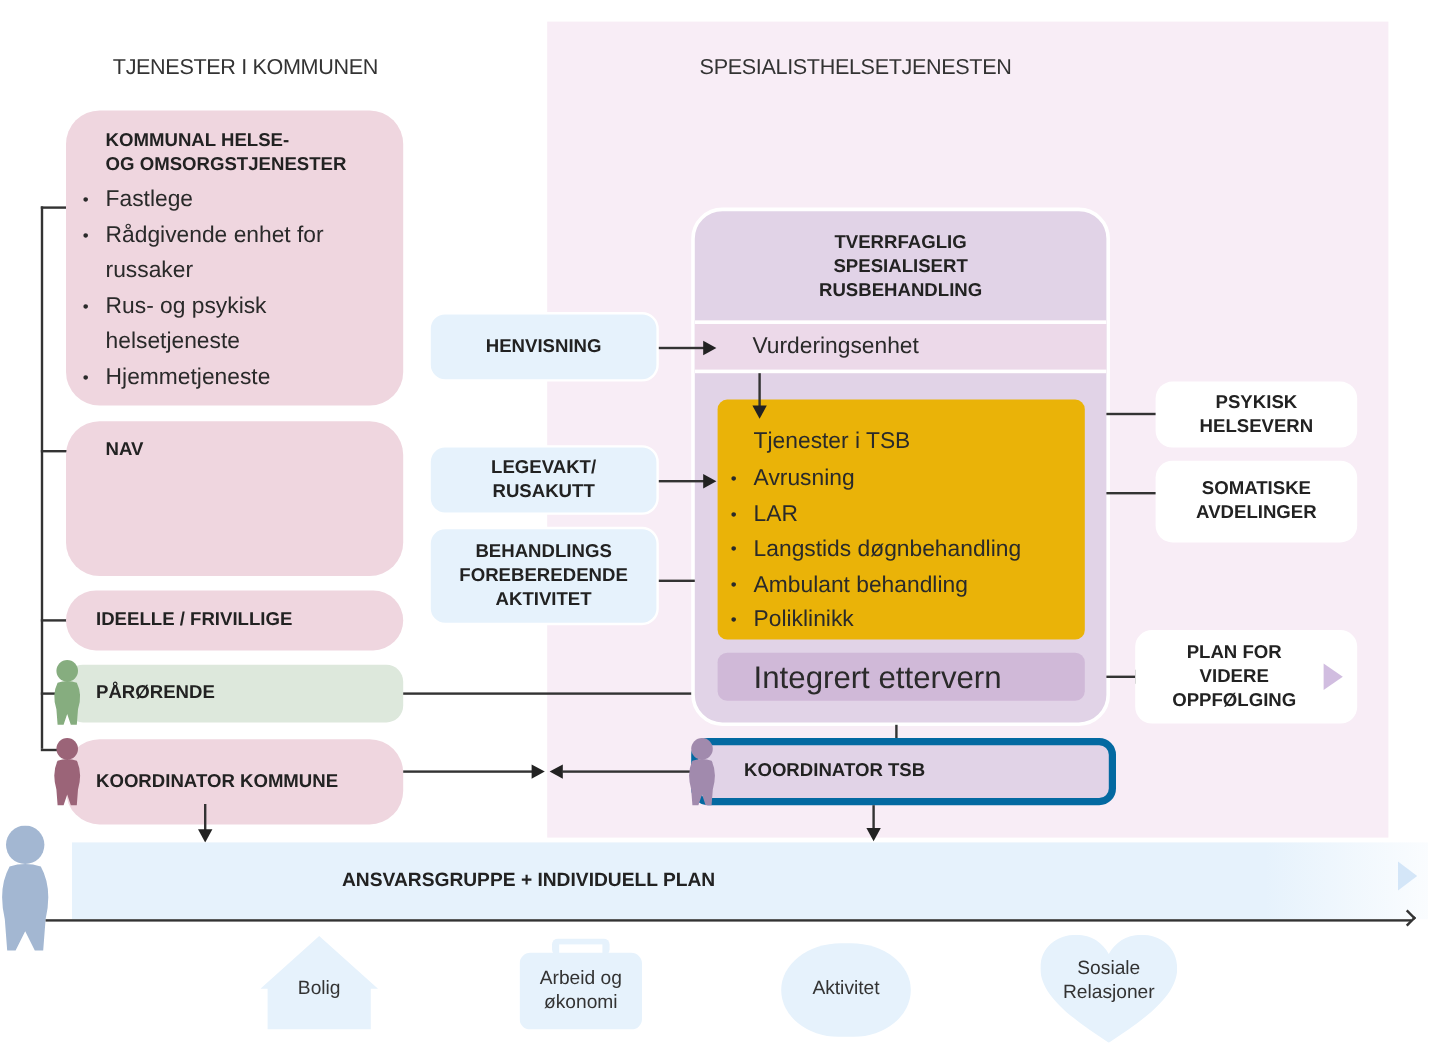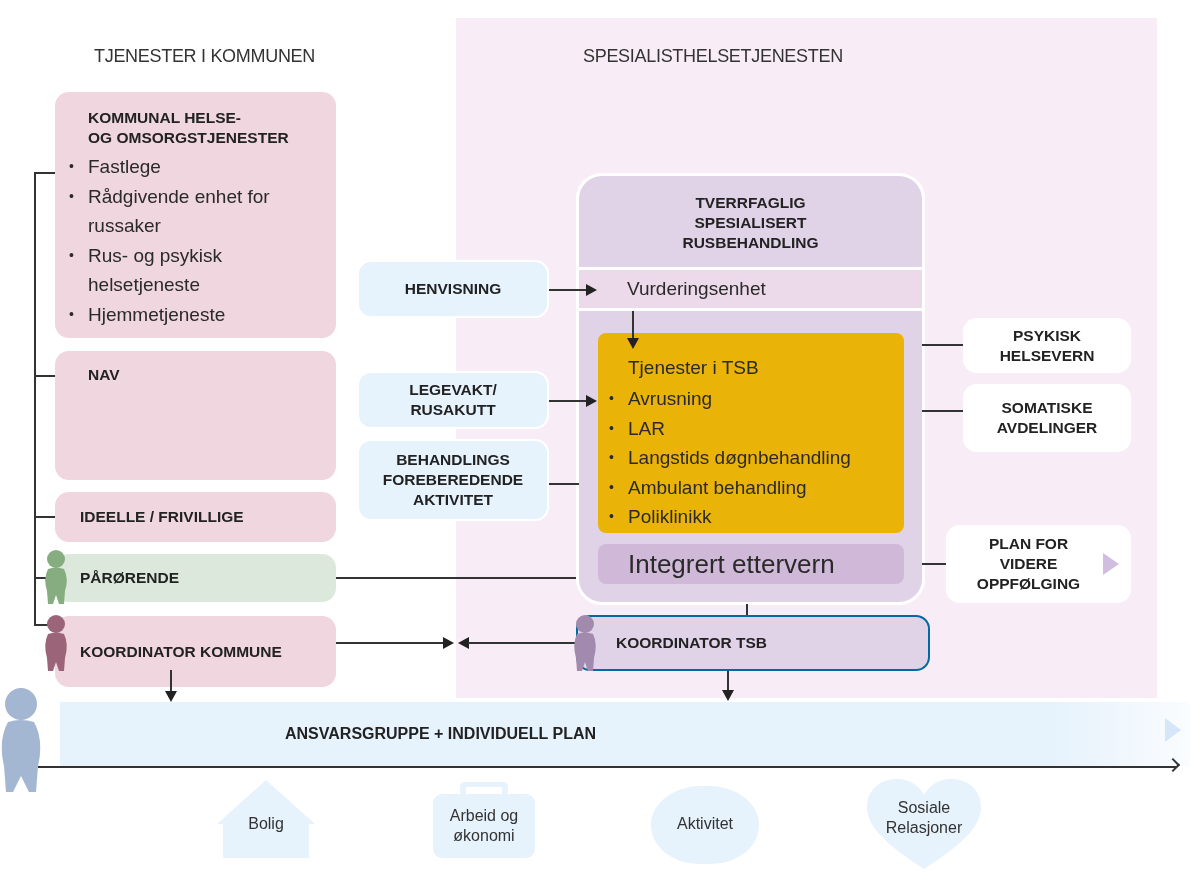--- a/index.html
+++ b/index.html
@@ -5,21 +5,21 @@
   * { box-sizing: border-box; margin: 0; padding: 0; }
   html, body { width: 1200px; height: 882px; background: #ffffff; overflow: hidden; }
   body { position: relative; font-family: "DejaVu Sans", sans-serif; color: #222; }
   .abs { position: absolute; }
 
   .spec-bg { left: 456px; top: 18px; width: 701px; height: 680px; background: #f8edf6; }
 
   .section-title { font-size: 18px; font-weight: 300; color: #333; letter-spacing: -0.3px; font-family: "Liberation Sans", sans-serif; }
 
   .box { position: absolute; border-radius: 14px; }
-  .pink { background: #efd6df; }
+  .pink { background: #efd6df; border-radius: 28px; }
   .green { background: #dde8dc; }
   .blue { background: #e6f2fc; border: 2px solid #ffffff; }
   .white { background: #ffffff; }
   .lilac { background: #e1d3e7; }
 
   .bold-title { font-weight: bold; font-size: 15.5px; color: #222; line-height: 20px; font-family: "Liberation Sans", sans-serif; }
   .center-title { text-align: center; }
   .list { list-style: none; font-size: 19px; line-height: 29.5px; color: #2a2a2a; font-family: "Liberation Sans", sans-serif; }
   .list li { position: relative; padding-left: 19px; }
   .list li::before { content: "•"; position: absolute; left: 0; top: 0; font-size: 14px; }
@@ -179,21 +179,21 @@
   <div class="bold-title center-title" style="position:absolute; left:0; top:9px; width:165px;">
     <div>PLAN FOR</div>
     <div>VIDERE</div>
     <div>OPPFØLGING</div>
   </div>
   <div style="position:absolute; left:157px; top:28px; width:0; height:0; border-top:11px solid transparent; border-bottom:11px solid transparent; border-left:16px solid #d1bde0;"></div>
 </div>
 
 <div class="line" style="left:746px; top:604px; width:2px; height:14px;"></div>
 
-<div class="box lilac flex-left" style="left:576px; top:615px; width:354px; height:56px; border:2px solid #0369a1; padding-left:38px;">
+<div class="box lilac flex-left" style="left:576px; top:615px; width:354px; height:56px; border:6px solid #0369a1; padding-left:38px;">
   <span class="bold-title">KOORDINATOR TSB</span>
 </div>
 <div class="abs person" style="left:572px; top:614px;">
   <svg width="26" height="58" viewBox="0 0 26 58">
       <circle cx="13" cy="10" r="9" fill="#a18aad"></circle>
       <path d="M5 20 Q13 17 21 20 Q26 30 22 44 L21 57 L16 57 L13 48 L10 57 L5 57 L4 44 Q0 30 5 20 Z" fill="#a18aad"></path>
     </svg>
 </div>
 <div class="line" style="left:727px; top:671px; width:2px; height:20px;"></div>
 <div class="arrow-d" style="left:722px; top:690px;"></div>

